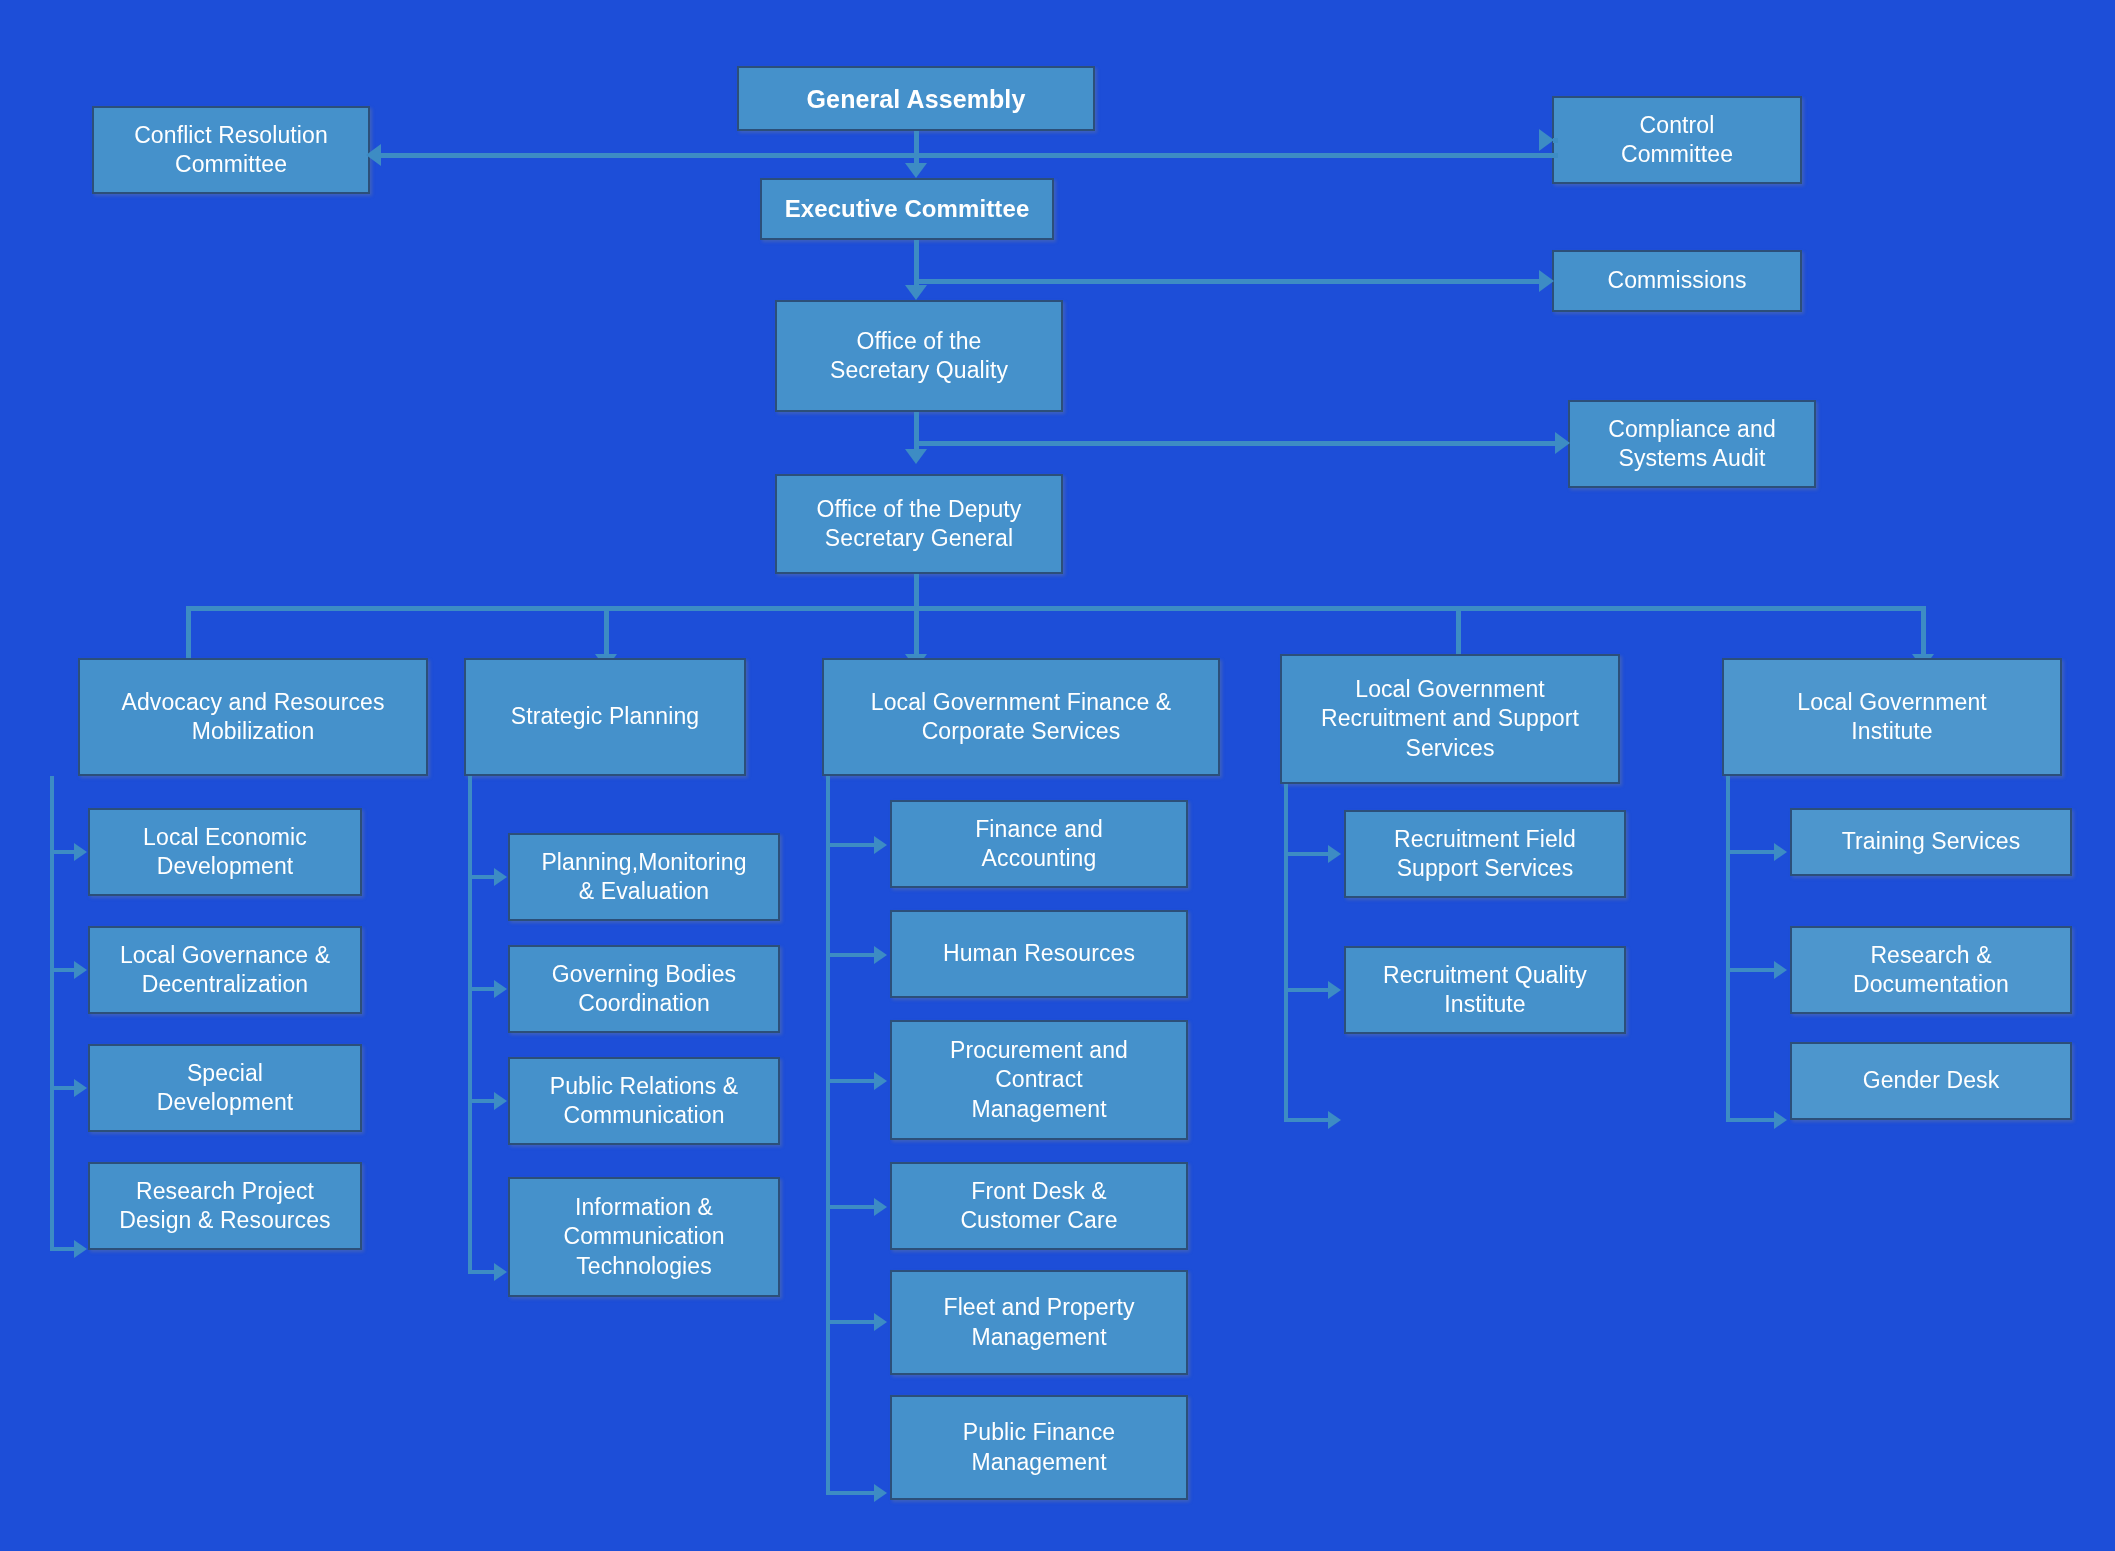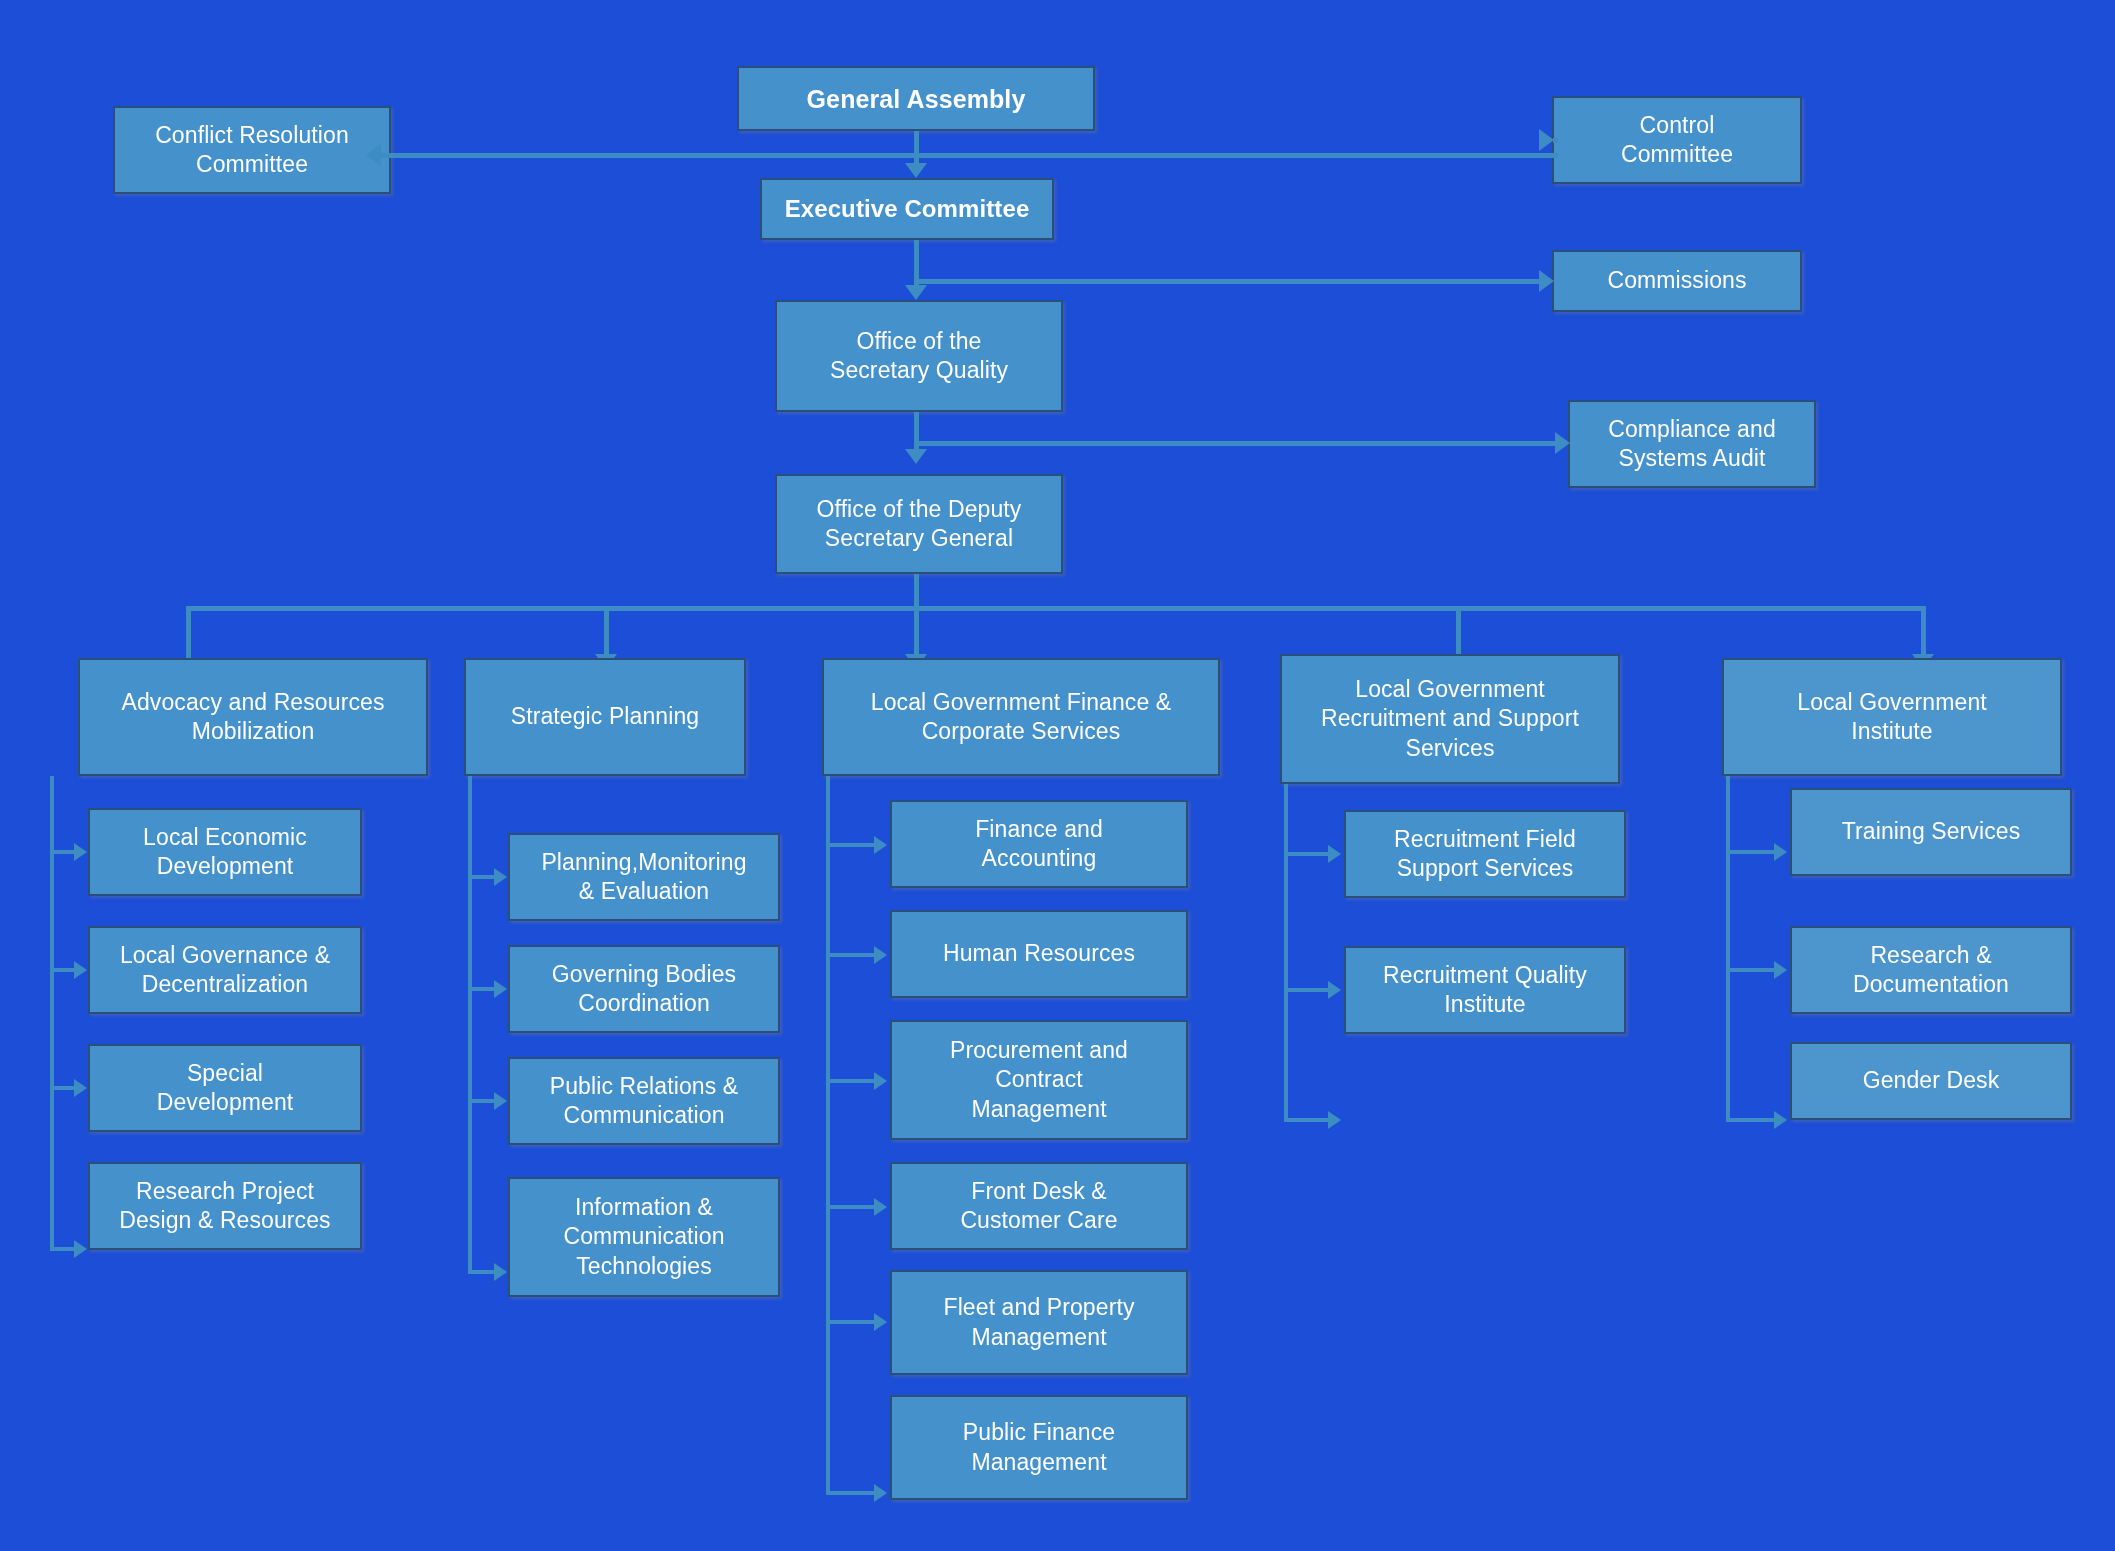--- a/index.html
+++ b/index.html
@@ -80,21 +80,21 @@
 </style>
 </head>
 <body>
 
 <div id="chart-root">
 
   <div class="node bold" style="left:737px; top:66px; width:358px; height:65px; font-size:25px;">
     <span>General Assembly</span>
   </div>
 
-  <div class="node" style="left:113px; top:106px; width:278px; height:88px; font-size:23px;">
+  <div class="node" style="left:92px; top:106px; width:278px; height:88px; font-size:23px;">
     <span style="white-space:pre-line;">Conflict Resolution
 Committee</span>
   </div>
 
   <div class="node" style="left:1552px; top:96px; width:250px; height:88px; font-size:23px;">
     <span style="white-space:pre-line;">Control
 Committee</span>
   </div>
 
   <div class="node bold" style="left:760px; top:178px; width:294px; height:62px; font-size:24px;">
@@ -297,21 +297,21 @@
 
   <div class="ln thin h" style="left:1284px; top:1118px; width:48px;"></div>
   <div class="arrow right sm" style="left:1328px; top:1111px;"></div>
 
   <div class="node lgi" style="left:1722px; top:658px; width:340px; height:118px; font-size:23px;">
     <span style="white-space:pre-line;">Local Government
 Institute</span>
   </div>
   <div class="ln thin v" style="left:1726px; top:776px; height:346px;"></div>
 
-  <div class="node lgi" style="left:1790px; top:788px; width:282px; height:88px; font-size:23px;">
+  <div class="node lgi" style="left:1790px; top:808px; width:282px; height:68px; font-size:23px;">
     <span style="white-space:pre-line;">Training Services</span>
   </div>
   <div class="ln thin h" style="left:1726px; top:850px; width:52px;"></div>
   <div class="arrow right sm" style="left:1774px; top:843px;"></div>
 
   <div class="node lgi" style="left:1790px; top:926px; width:282px; height:88px; font-size:23px;">
     <span style="white-space:pre-line;">Research &amp;
 Documentation</span>
   </div>
   <div class="ln thin h" style="left:1726px; top:968px; width:52px;"></div>

